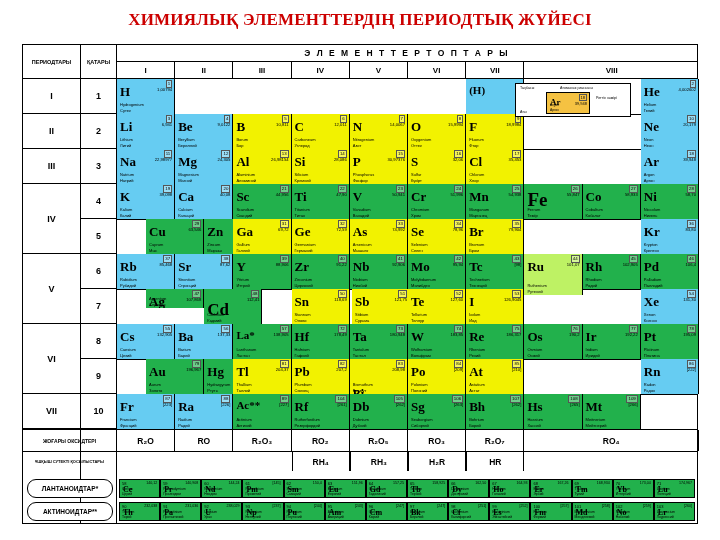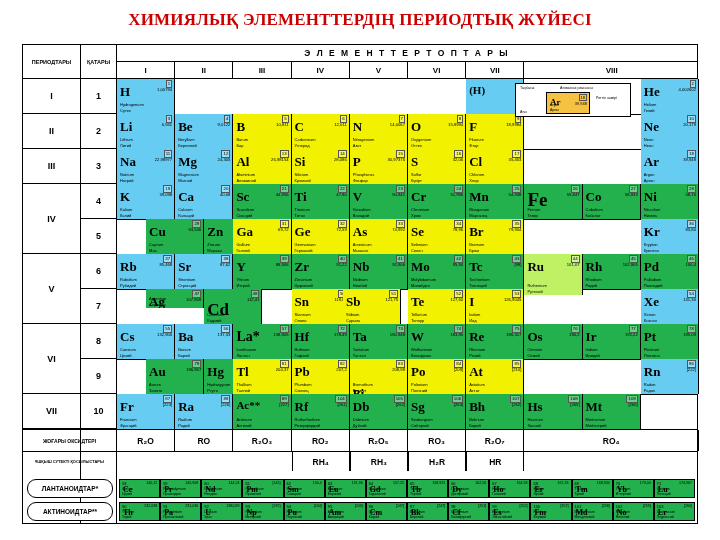--- a/index.html
+++ b/index.html
@@ -451,21 +451,21 @@
         <div class="n1">Cadmium</div>
         <div class="n2">Кадмий</div>
       </div>
       <div class="cell" style="left: 174.6px; top: 210px; width: 58.2px; height: 35px; background: rgb(242, 242, 0);">
         <div class="sym" style="left: 3px; top: 5px; font-size: 13px;">Sn</div>
         <div class="num">50</div>
         <div class="mass">118,69</div>
         <div class="n1">Stannum</div>
         <div class="n2">Олово</div>
       </div>
-      <div class="cell" style="left: 226px; top: 210px; width: 58.2px; height: 35px; background: rgb(242, 242, 0); text-align: center;">
+      <div class="cell" style="left: 235px; top: 210px; width: 58.2px; height: 35px; background: rgb(242, 242, 0); text-align: center;">
         <div class="sym" style="left: 3px; top: 5px; font-size: 13px;">Sb</div>
         <div class="num">51</div>
         <div class="mass">121,75</div>
         <div class="n1">Stibium</div>
         <div class="n2">Сурьма</div>
       </div>
       <div class="cell" style="left: 291px; top: 210px; width: 58.2px; height: 35px; background: rgb(242, 242, 0);">
         <div class="sym" style="left: 3px; top: 5px; font-size: 13px;">Te</div>
         <div class="num">52</div>
         <div class="mass">127,60</div>
@@ -494,21 +494,21 @@
         <div class="n2">Цезий</div>
       </div>
       <div class="cell" style="left: 58.2px; top: 245px; width: 58.2px; height: 35px; background: rgb(102, 204, 242);">
         <div class="sym" style="left: 3px; top: 5px; font-size: 13px;">Ba</div>
         <div class="num">56</div>
         <div class="mass">137,33</div>
         <div class="n1">Barium</div>
         <div class="n2">Барий</div>
       </div>
       <div class="cell" style="left: 116.4px; top: 245px; width: 58.2px; height: 35px; background: rgb(34, 177, 76);">
-        <div class="sym" style="left: 3px; top: 5px; font-size: 14px;">La*</div>
+        <div class="sym" style="left: 3px; top: 5px; font-size: 11px;">La*</div>
         <div class="num">57</div>
         <div class="mass">138,905</div>
         <div class="n1">Lanthanum</div>
         <div class="n2">Лантан</div>
       </div>
       <div class="cell" style="left: 174.6px; top: 245px; width: 58.2px; height: 35px; background: rgb(34, 177, 76);">
         <div class="sym" style="left: 3px; top: 5px; font-size: 13px;">Hf</div>
         <div class="num">72</div>
         <div class="mass">178,49</div>
         <div class="n1">Hafnium</div>

